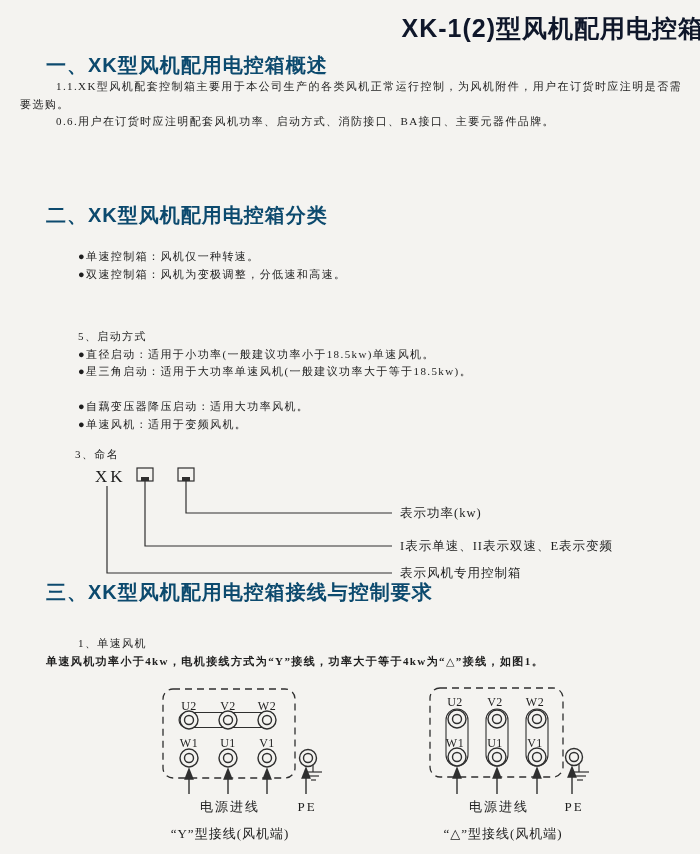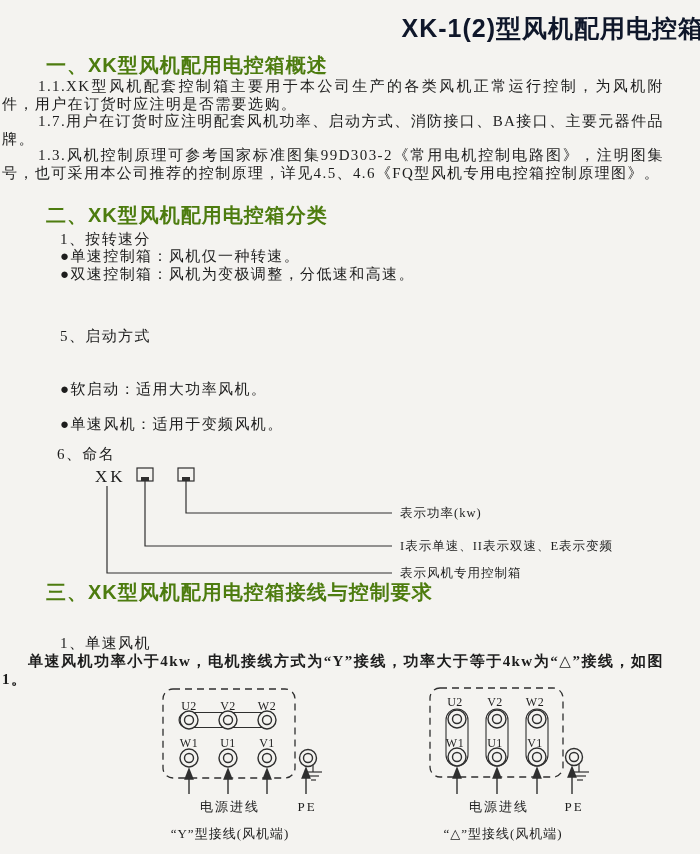--- a/index.html
+++ b/index.html
@@ -13,26 +13,26 @@
   }
   .doc-title{
     position:absolute;top:8px;left:0;width:100%;
     margin:4px;text-align:right;
     font-family:"Liberation Sans","DejaVu Sans",sans-serif;
     font-size:25px;font-weight:800;letter-spacing:1px;color:#0f172a;
   }
   .h-sec{
     position:absolute;left:46px;margin:0;
     font-family:"Liberation Sans","DejaVu Sans",sans-serif;
-    font-size:20px;font-weight:700;letter-spacing:1px;color:#4d7c0f;
+    font-size:20px;font-weight:700;letter-spacing:1px;color:#0c4a6e;
     white-space:nowrap;
   }
   .para{
-    position:absolute;left:2px;width:662px;margin:0;
-    font-size:15px;line-height:17.5px;letter-spacing:1.4px;
+    position:absolute;left:20px;width:662px;margin:0;
+    font-size:11px;line-height:17.5px;letter-spacing:1.4px;
     text-align:justify;
   }
   .ind-p{text-indent:36px;}
   .ind-s{text-indent:26px;font-weight:bold;}
   .lbl{text-indent:58px;}
   .blt{text-indent:58px;}
   svg{position:absolute;left:0;}
   svg text{
     font-family:"Liberation Serif","DejaVu Serif",serif;
     fill:#1d1d1d;
@@ -45,34 +45,34 @@
 </style>
 </head>
 <body>
 
 <div class="page">
 
   <h1 class="doc-title">XK-1(2)型风机配用电控箱</h1>
 
   <h2 class="h-sec" style="top:52px">一、XK型风机配用电控箱概述</h2>
   <p class="para ind-p" style="top:78px">1.1.XK型风机配套控制箱主要用于本公司生产的各类风机正常运行控制，为风机附件，用户在订货时应注明是否需要选购。</p>
-  <p class="para ind-p" style="top:113px">1.7.用户在订货时应注明配套风机功率、启动方式、消防接口、BA接口、主要元器件品牌。</p>
-  <p class="para ind-p" style="top:147px">1.3.风机控制原理可参考国家标准图集99D303-2《常用电机控制电路图》，注明图集号，也可采用本公司推荐的控制原理，详见4.5、4.6《FQ型风机专用电控箱控制原理图》。</p>
+  <p class="para ind-p" style="top:113px">0.6.用户在订货时应注明配套风机功率、启动方式、消防接口、BA接口、主要元器件品牌。</p>
 
   <h2 class="h-sec" style="top:202px">二、XK型风机配用电控箱分类</h2>
 
-  <p class="para lbl" style="top:231px">1、按转速分</p>
   <p class="para blt" style="top:266px">●双速控制箱：风机为变极调整，分低速和高速。</p>
   <p class="para blt" style="top:248px">●单速控制箱：风机仅一种转速。</p>
 
   <p class="para lbl" style="top:328px">5、启动方式</p>
-  <p class="para blt" style="top:381px">●软启动：适用大功率风机。</p>
+  <p class="para blt" style="top:346px">●直径启动：适用于小功率(一般建议功率小于18.5kw)单速风机。</p>
+  <p class="para blt" style="top:363px">●星三角启动：适用于大功率单速风机(一般建议功率大于等于18.5kw)。</p>
+  <p class="para blt" style="top:398px">●自藕变压器降压启动：适用大功率风机。</p>
   <p class="para blt" style="top:416px">●单速风机：适用于变频风机。</p>
 
-  <p class="para" style="top:446px;text-indent:55px">6、命名</p>
+  <p class="para" style="top:446px;text-indent:55px">3、命名</p>
 
   <svg style="top:462px" width="700" height="135" viewBox="0 0 700 135">
     <g stroke="#2f2f2f" stroke-width="1.2" fill="none">
       <rect x="137" y="6" width="16" height="13"></rect>
       <rect x="178" y="6" width="16" height="13"></rect>
       <rect x="141" y="15" width="8" height="4" fill="#2f2f2f" stroke="none"></rect>
       <rect x="182" y="15" width="8" height="4" fill="#2f2f2f" stroke="none"></rect>
       <polyline points="186,19 186,51 392,51"></polyline>
       <polyline points="145,19 145,84 392,84"></polyline>
       <polyline points="107,24 107,111 392,111"></polyline>

